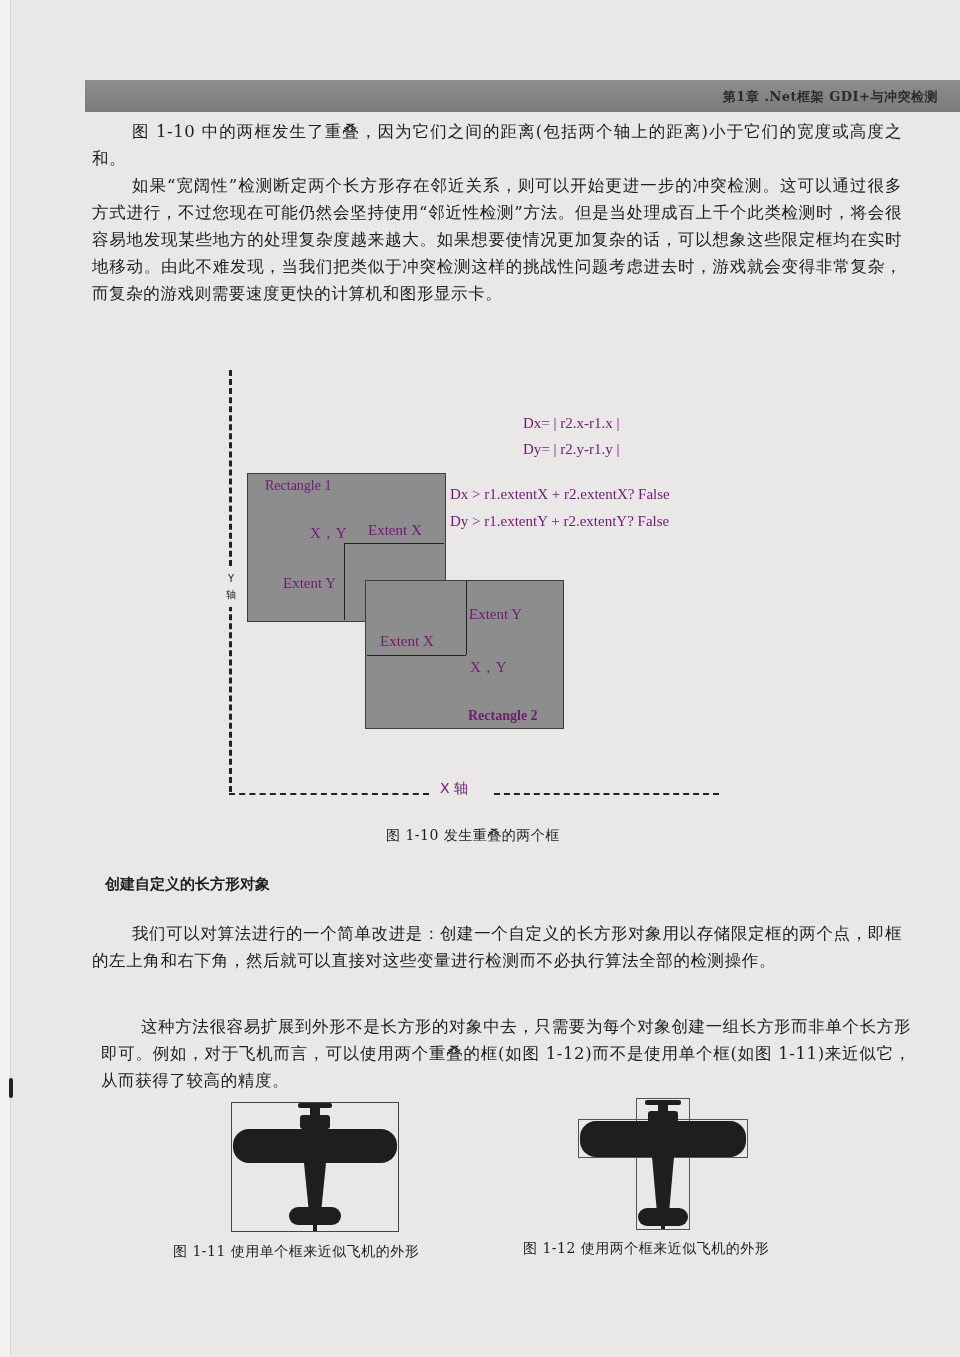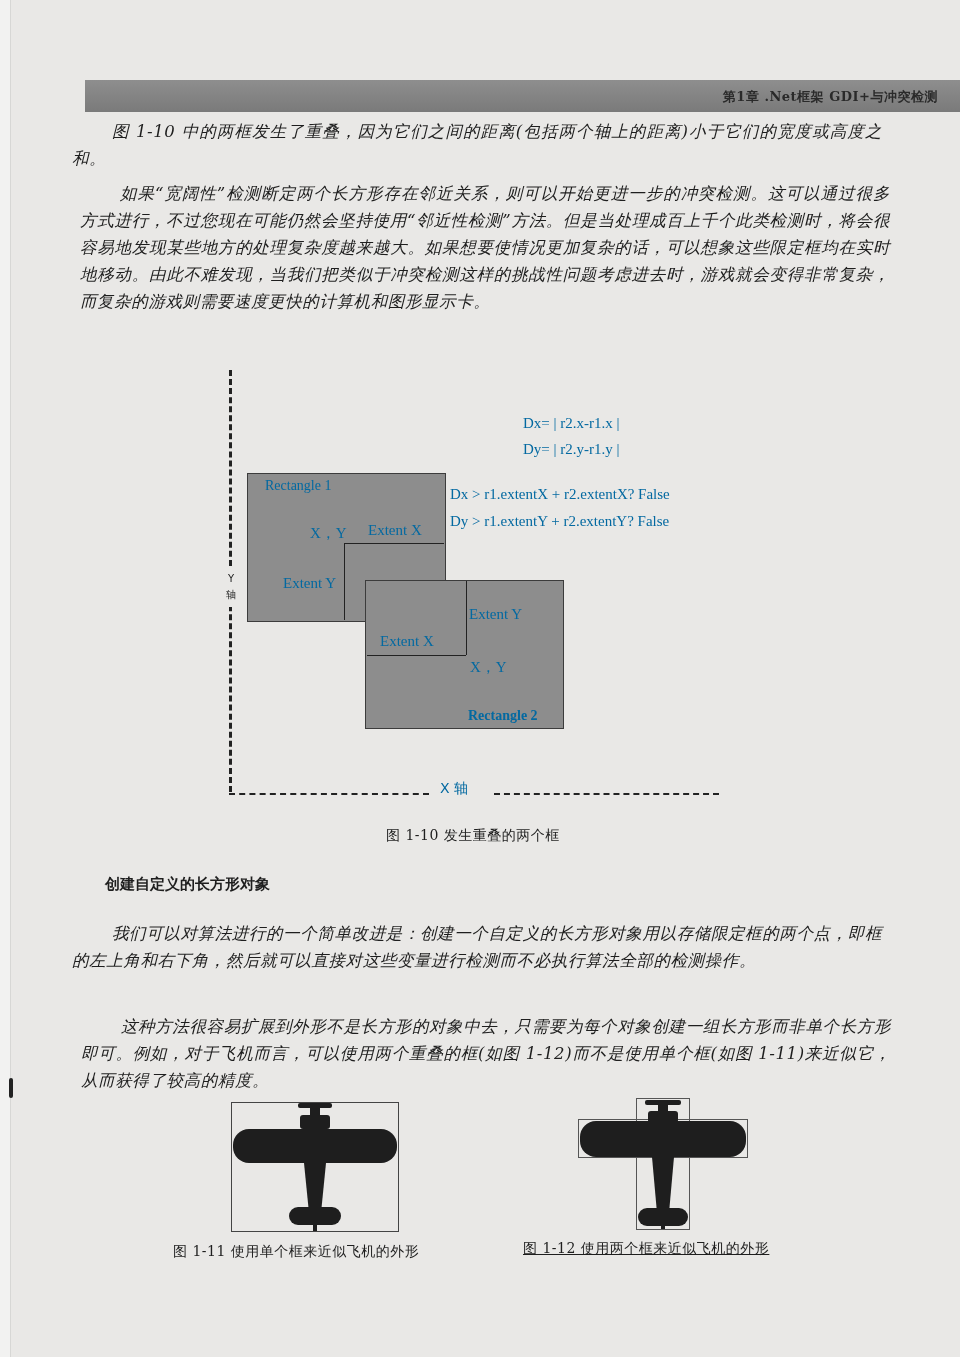--- a/index.html
+++ b/index.html
@@ -5,26 +5,26 @@
   html,body{margin:0;padding:0;}
   body{width:960px;height:1357px;position:relative;overflow:hidden;background:#e9e8e6;
        font-family:"DejaVu Serif","Liberation Serif",serif;color:#1e1e1e;}
   .page-edge{position:absolute;left:0;top:0;width:10px;height:1357px;background:#f2f2f1;border-right:1px solid #d7d7d5;}
   .binding-mark{position:absolute;left:9px;top:1078px;width:4px;height:20px;background:#222;border-radius:2px;}
   .header-bar{position:absolute;left:85px;top:80px;width:958px;height:32px;
               background:linear-gradient(#8e8e8e,#7a7a7a);}
   .header-title{position:absolute;right:105px;top:8px;font-size:13px;font-weight:bold;color:#2a2a2a;letter-spacing:0.5px;}
   .page-num-box{position:absolute;right:0;top:0;width:80px;height:32px;background:#2b2b2b;}
   .page-num{position:absolute;right:28px;top:7px;color:#ddd;font-size:14px;font-weight:bold;}
-  .para{position:absolute;left:72px;width:810px;font-size:16.5px;line-height:27px;letter-spacing:0.6px;text-align:justify;font-style:italic;}
+  .para{position:absolute;left:92px;width:810px;font-size:16.5px;line-height:27px;letter-spacing:0.6px;text-align:justify;}
   .indent{text-indent:40px;}
   .heading{position:absolute;left:105px;top:875px;font-family:"DejaVu Sans","Liberation Sans",sans-serif;font-size:15px;font-weight:bold;}
   .caption{position:absolute;font-size:14px;letter-spacing:0.5px;}
   .diagram{position:absolute;left:0;top:0;width:960px;height:1357px;}
-  .diag-text{position:absolute;font-family:"Liberation Serif","DejaVu Serif",serif;font-size:15px;color:#0369a1;white-space:nowrap;}
+  .diag-text{position:absolute;font-family:"Liberation Serif","DejaVu Serif",serif;font-size:15px;color:#701a75;white-space:nowrap;}
   .rect{position:absolute;background:#8d8d8d;border:1.5px solid #3c3c3c;}
   .axis-y{position:absolute;left:229px;top:370px;width:0;height:422px;border-left:3px dashed #222;}
   .axis-x-l{position:absolute;left:229px;top:793px;width:200px;border-top:2px dashed #222;}
   .axis-x-r{position:absolute;left:494px;top:793px;width:225px;border-top:2px dashed #222;}
   .yaxis-label{position:absolute;left:222px;top:567px;width:18px;background:#e9e8e6;font-family:"DejaVu Sans",sans-serif;font-size:10px;line-height:16px;text-align:center;padding:4px 0;}
   .arrow-h{position:absolute;height:0;border-top:1.5px solid #222;}
   .arrow-v{position:absolute;width:0;border-left:1.5px solid #222;}
   .plane-fig{position:absolute;}
 </style>
 </head>
@@ -36,21 +36,21 @@
 <div class="header-bar">
   <span class="header-title">第1章  .Net框架 GDI+与冲突检测</span>
   <div class="page-num-box">
     <span class="page-num">9</span>
   </div>
 </div>
 
 <p class="para" style="top:118px;margin:0;">
   <span class="indent" style="display:block;">图 1-10 中的两框发生了重叠，因为它们之间的距离(包括两个轴上的距离)小于它们的宽度或高度之和。</span>
 </p>
-<p class="para" style="top:172px;margin:8px;">
+<p class="para" style="top:172px;margin:0;">
   <span class="indent" style="display:block;">如果“宽阔性”检测断定两个长方形存在邻近关系，则可以开始更进一步的冲突检测。这可以通过很多方式进行，不过您现在可能仍然会坚持使用“邻近性检测”方法。但是当处理成百上千个此类检测时，将会很容易地发现某些地方的处理复杂度越来越大。如果想要使情况更加复杂的话，可以想象这些限定框均在实时地移动。由此不难发现，当我们把类似于冲突检测这样的挑战性问题考虑进去时，游戏就会变得非常复杂，而复杂的游戏则需要速度更快的计算机和图形显示卡。</span>
 </p>
 
 <div class="diagram">
   <div class="axis-y"></div>
   <div class="yaxis-label">Y 轴</div>
   <div class="axis-x-l"></div>
   <div class="axis-x-r"></div>
   <span class="diag-text" style="left:440px;top:780px;font-family:'DejaVu Sans',sans-serif;font-size:14px;text-align:center;">X 轴</span>
 
@@ -111,13 +111,13 @@
       <rect x="67" y="5" width="36" height="5" rx="2"></rect>
       <rect x="80" y="9" width="10" height="10"></rect>
       <rect x="70" y="16" width="30" height="12" rx="3"></rect>
       <rect x="2" y="26" width="166" height="36" rx="16"></rect>
       <polygon points="74,62 96,62 91,118 79,118"></polygon>
       <rect x="60" y="113" width="50" height="18" rx="9"></rect>
       <rect x="83" y="126" width="4" height="8"></rect>
     </g>
   </svg>
 </div>
-<span class="caption" style="left:523px;top:1240px;text-decoration:underline;">图 1-12    使用两个框来近似飞机的外形</span>
+<span class="caption" style="left:523px;top:1240px;">图 1-12    使用两个框来近似飞机的外形</span>
 
 </body></html>

